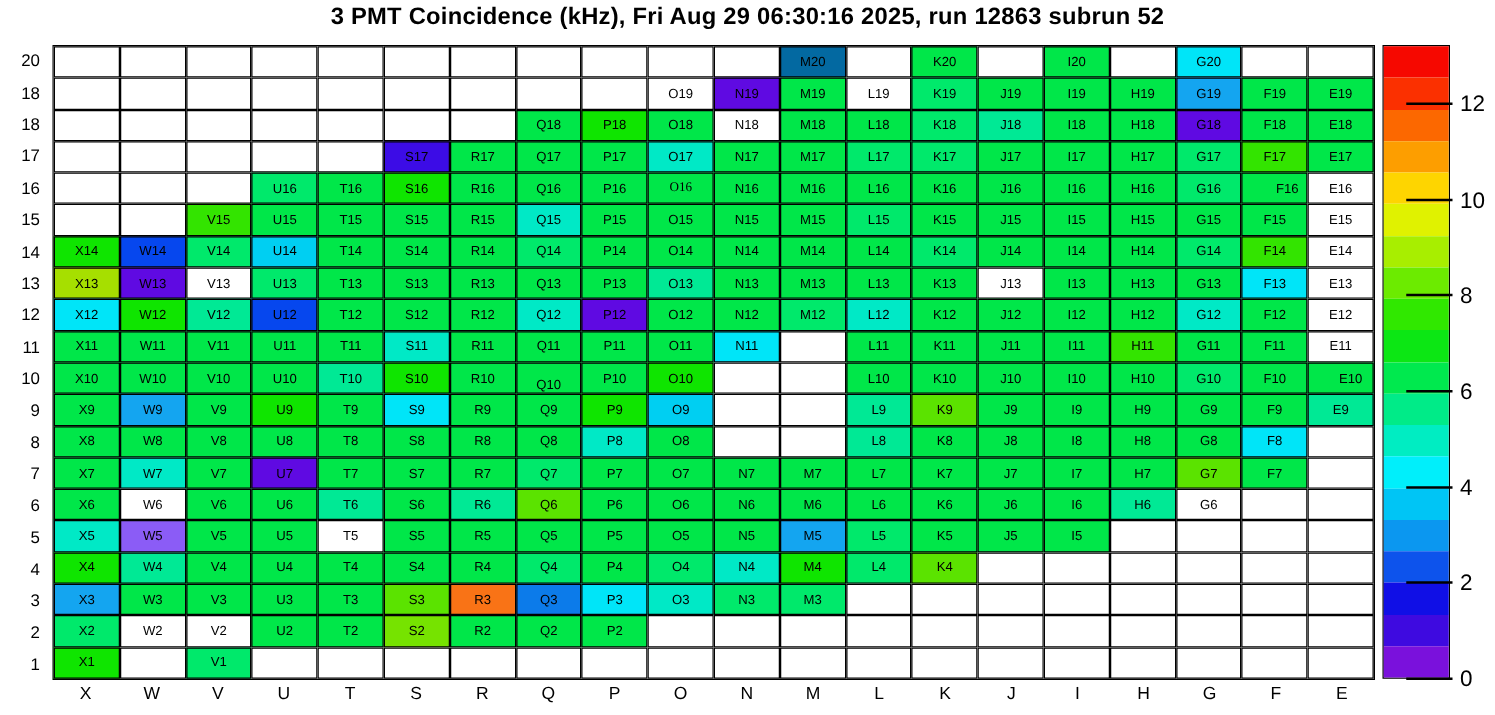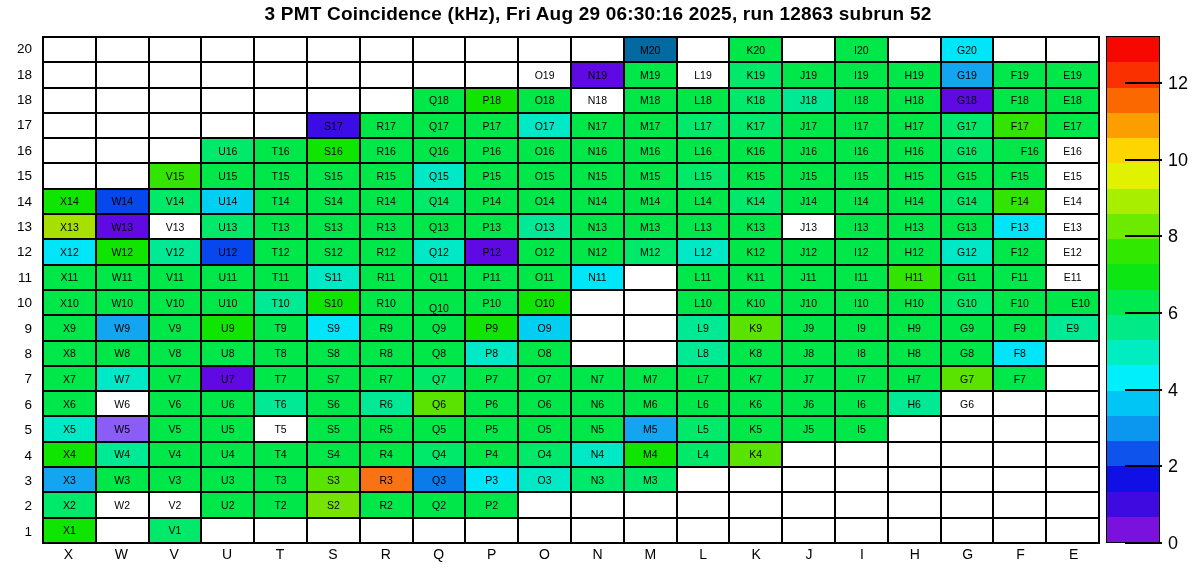--- a/index.html
+++ b/index.html
@@ -252,21 +252,21 @@
     </div>
     <div class="cell" style="background: rgb(0, 231, 73);">
       <span>R16</span>
     </div>
     <div class="cell" style="background: rgb(0, 231, 73);">
       <span>Q16</span>
     </div>
     <div class="cell" style="background: rgb(0, 231, 73);">
       <span>P16</span>
     </div>
-    <div class="cell" style="background: rgb(0, 231, 73);">
+    <div class="cell" style="background: rgb(0, 231, 73); font-family: Liberation Serif, serif;">
       <span>O16</span>
     </div>
     <div class="cell" style="background: rgb(0, 231, 73);">
       <span>N16</span>
     </div>
     <div class="cell" style="background: rgb(0, 231, 73);">
       <span>M16</span>
     </div>
     <div class="cell" style="background: rgb(0, 231, 73);">
       <span>L16</span>

